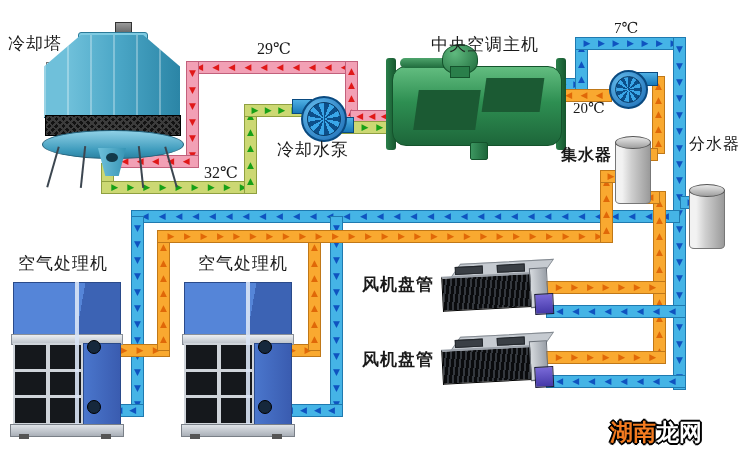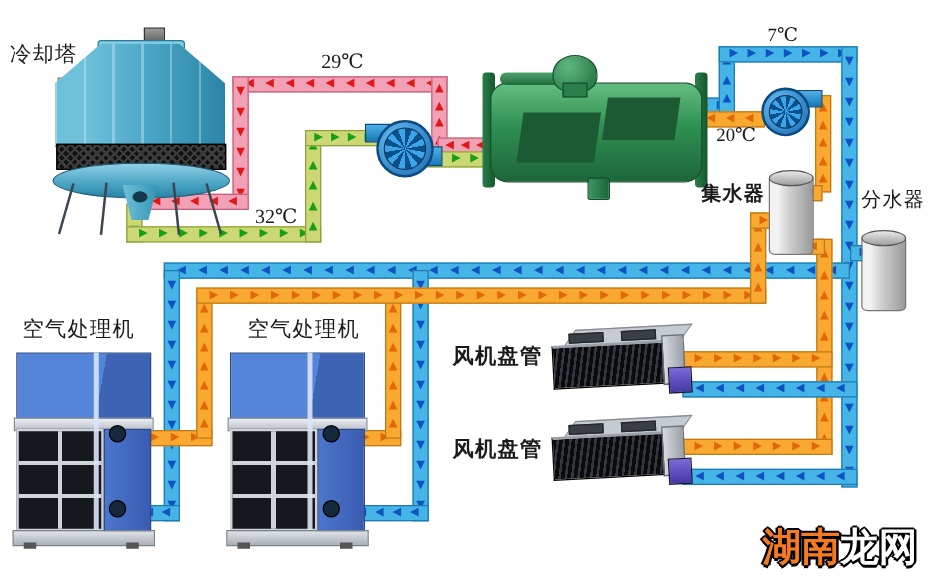--- a/index.html
+++ b/index.html
@@ -79,21 +79,21 @@
   
   .fc{position:absolute;width:106px;height:58px;z-index:4;transform:rotate(-3deg);}
   .fc .top{position:absolute;left:8px;top:0;width:92px;height:13px;background:#c6cbd1;border:1px solid #858b92;transform:skewX(-38deg);transform-origin:bottom left;}
   .fc .vent{position:absolute;top:3px;width:26px;height:6px;background:#3a3f45;border:1px solid #23272c;}
   .fc .body{position:absolute;left:0;top:12px;width:92px;height:32px;
       background:repeating-linear-gradient(100deg,#0a0b0d 0 3px,#34383e 3px 5px);border:1px solid #000;border-top:2px solid #9aa0a8;}
   .fc .end{position:absolute;left:88px;top:8px;width:16px;height:38px;background:linear-gradient(90deg,#d6dade,#9aa0a8);border:1px solid #6a7078;}
   .fc .pbox{position:absolute;left:92px;top:34px;width:17px;height:19px;background:linear-gradient(180deg,#7a6ad8,#4438a8);border:1px solid #1a1a3a;}
   
   #watermark{position:absolute;left:610px;top:417px;z-index:10;font-family:"DejaVu Sans","Liberation Sans",sans-serif;
-      font-weight:bold;font-size:31px;letter-spacing:0px;white-space:nowrap;}
+      font-weight:bold;font-size:23px;letter-spacing:0px;white-space:nowrap;}
   #watermark span{text-shadow:-2px 0 #000,2px 0 #000,0 -2px #000,0 2px #000,-1px -1px #000,1px 1px #000,-1px 1px #000,1px -1px #000;}
 </style>
 </head>
 <body>
 
 <div id="stage">
 
   <div id="pipes">
       <div class="pipe pink" style="left: 186px; top: 61px; width: 172px; height: 13px;">
         <span class="ar">◀</span>
@@ -500,22 +500,24 @@
   <div class="fc" style="left:442px;top:335px;">
     <div class="top"></div>
     <div class="vent" style="left:14px;"></div>
     <div class="vent" style="left:56px;"></div>
     <div class="body"></div>
     <div class="end"></div>
     <div class="pbox"></div>
   </div>
 
   <span class="lbl" style="left:8px;top:32px;">冷却塔</span>
+  <span class="lbl" style="left:431px;top:33px;">中央空调主机</span>
+  <span class="lbl" style="left:277px;top:138px;">冷却水泵</span>
   <span class="lbl" style="left:561px;top:145px;font-size:16px;font-weight:bold;">集水器</span>
-  <span class="lbl" style="left:689px;top:150px;font-size:16px;text-align:right;">分水器</span>
+  <span class="lbl" style="left:689px;top:134px;font-size:16px;text-align:right;">分水器</span>
   <span class="lbl" style="left:18px;top:252px;">空气处理机</span>
   <span class="lbl" style="left:198px;top:252px;">空气处理机</span>
   <span class="lbl" style="left:362px;top:273px;font-weight:bold;">风机盘管</span>
   <span class="lbl" style="left:362px;top:348px;font-weight:bold;">风机盘管</span>
 
   <span class="temp" style="left:257px;top:39px;">29℃</span>
   <span class="temp" style="left:204px;top:163px;">32℃</span>
   <span class="temp" style="left:614px;top:19px;font-size:15px;">7℃</span>
   <span class="temp" style="left:573px;top:99px;font-size:15px;">20℃</span>
 

